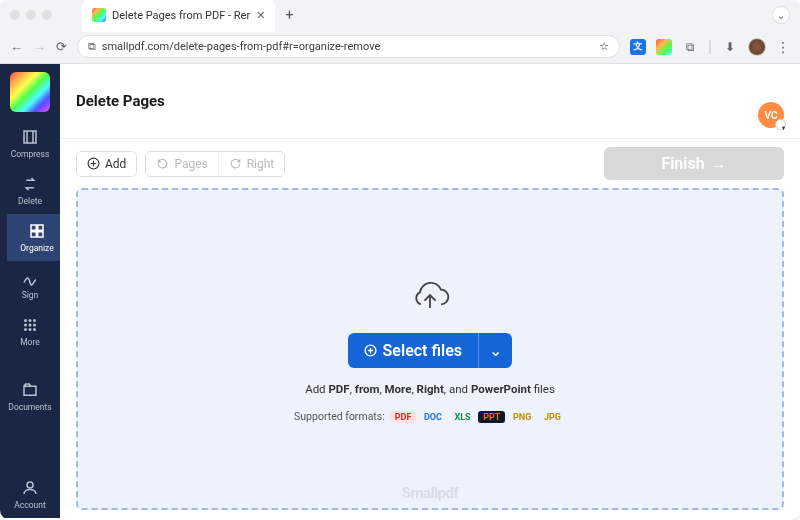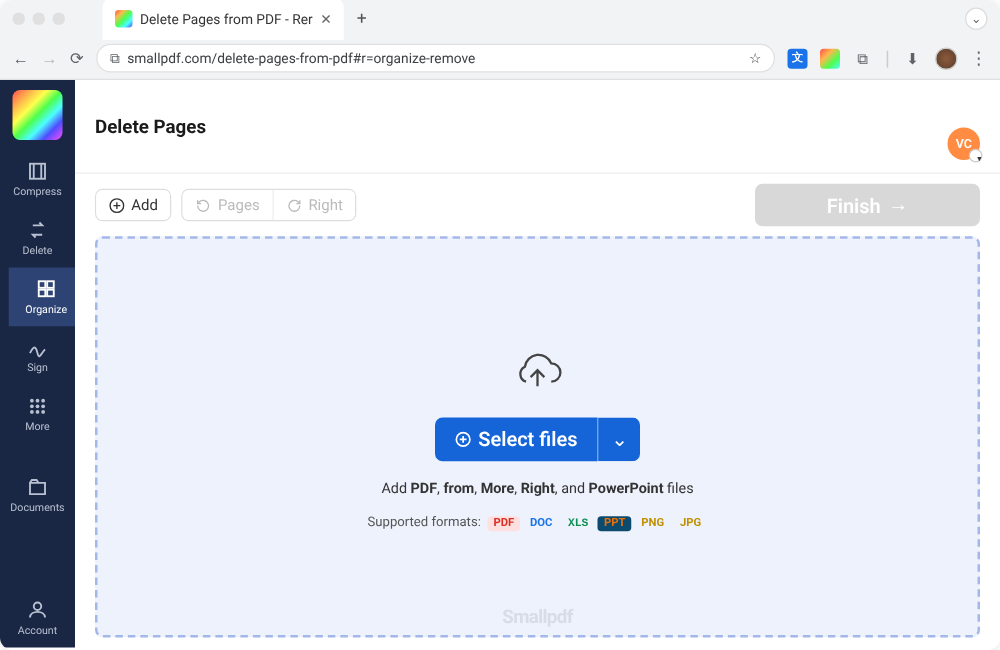--- a/index.html
+++ b/index.html
@@ -58,22 +58,22 @@
 .cloud { color: #444; }
 .select-row { display: flex; }
 .select-btn { background: #1565d8; color: #fff; padding: 8px 16px; font-size: 16px; font-weight: 600; border-radius: 6px 0 0 6px; display: flex; align-items: center; gap: 6px; }
 .select-dd { background: #1565d8; color: #fff; padding: 8px 10px; border-radius: 0 6px 6px 0; border-left: 1px solid rgba(255,255,255,0.3); display: flex; align-items: center; }
 .desc { font-size: 11.5px; color: #333; }
 .desc b { font-weight: 700; }
 .formats { font-size: 10.5px; color: #555; display: flex; align-items: center; gap: 5px; }
 .fmt { padding: 1px 5px; border-radius: 3px; font-weight: 700; font-size: 9px; }
 .fmt.pdf { background: #ffe0e0; color: #d93025; }
 .fmt.doc { color: #1a73e8; }
-.fmt.xls { color: #0d904f; font-family: Liberation Mono, monospace; }
-.fmt.ppt { background: #0c4a6e; color: #e8710a; margin-top: 41px; }
+.fmt.xls { color: #0d904f; }
+.fmt.ppt { background: #0f172a; color: #e8710a; margin-top: 41px; }
 .fmt.png { color: #c09000; }
 .fmt.jpg { color: #c09000; }
 .watermark { position: absolute; bottom: 6px; font-size: 15px; font-weight: 700; color: #d8dce6; letter-spacing: -0.5px; }
 </style>
 </head>
 <body>
 
 <div class="browser-chrome">
   <div class="tab-bar">
     <div class="traffic-lights">

